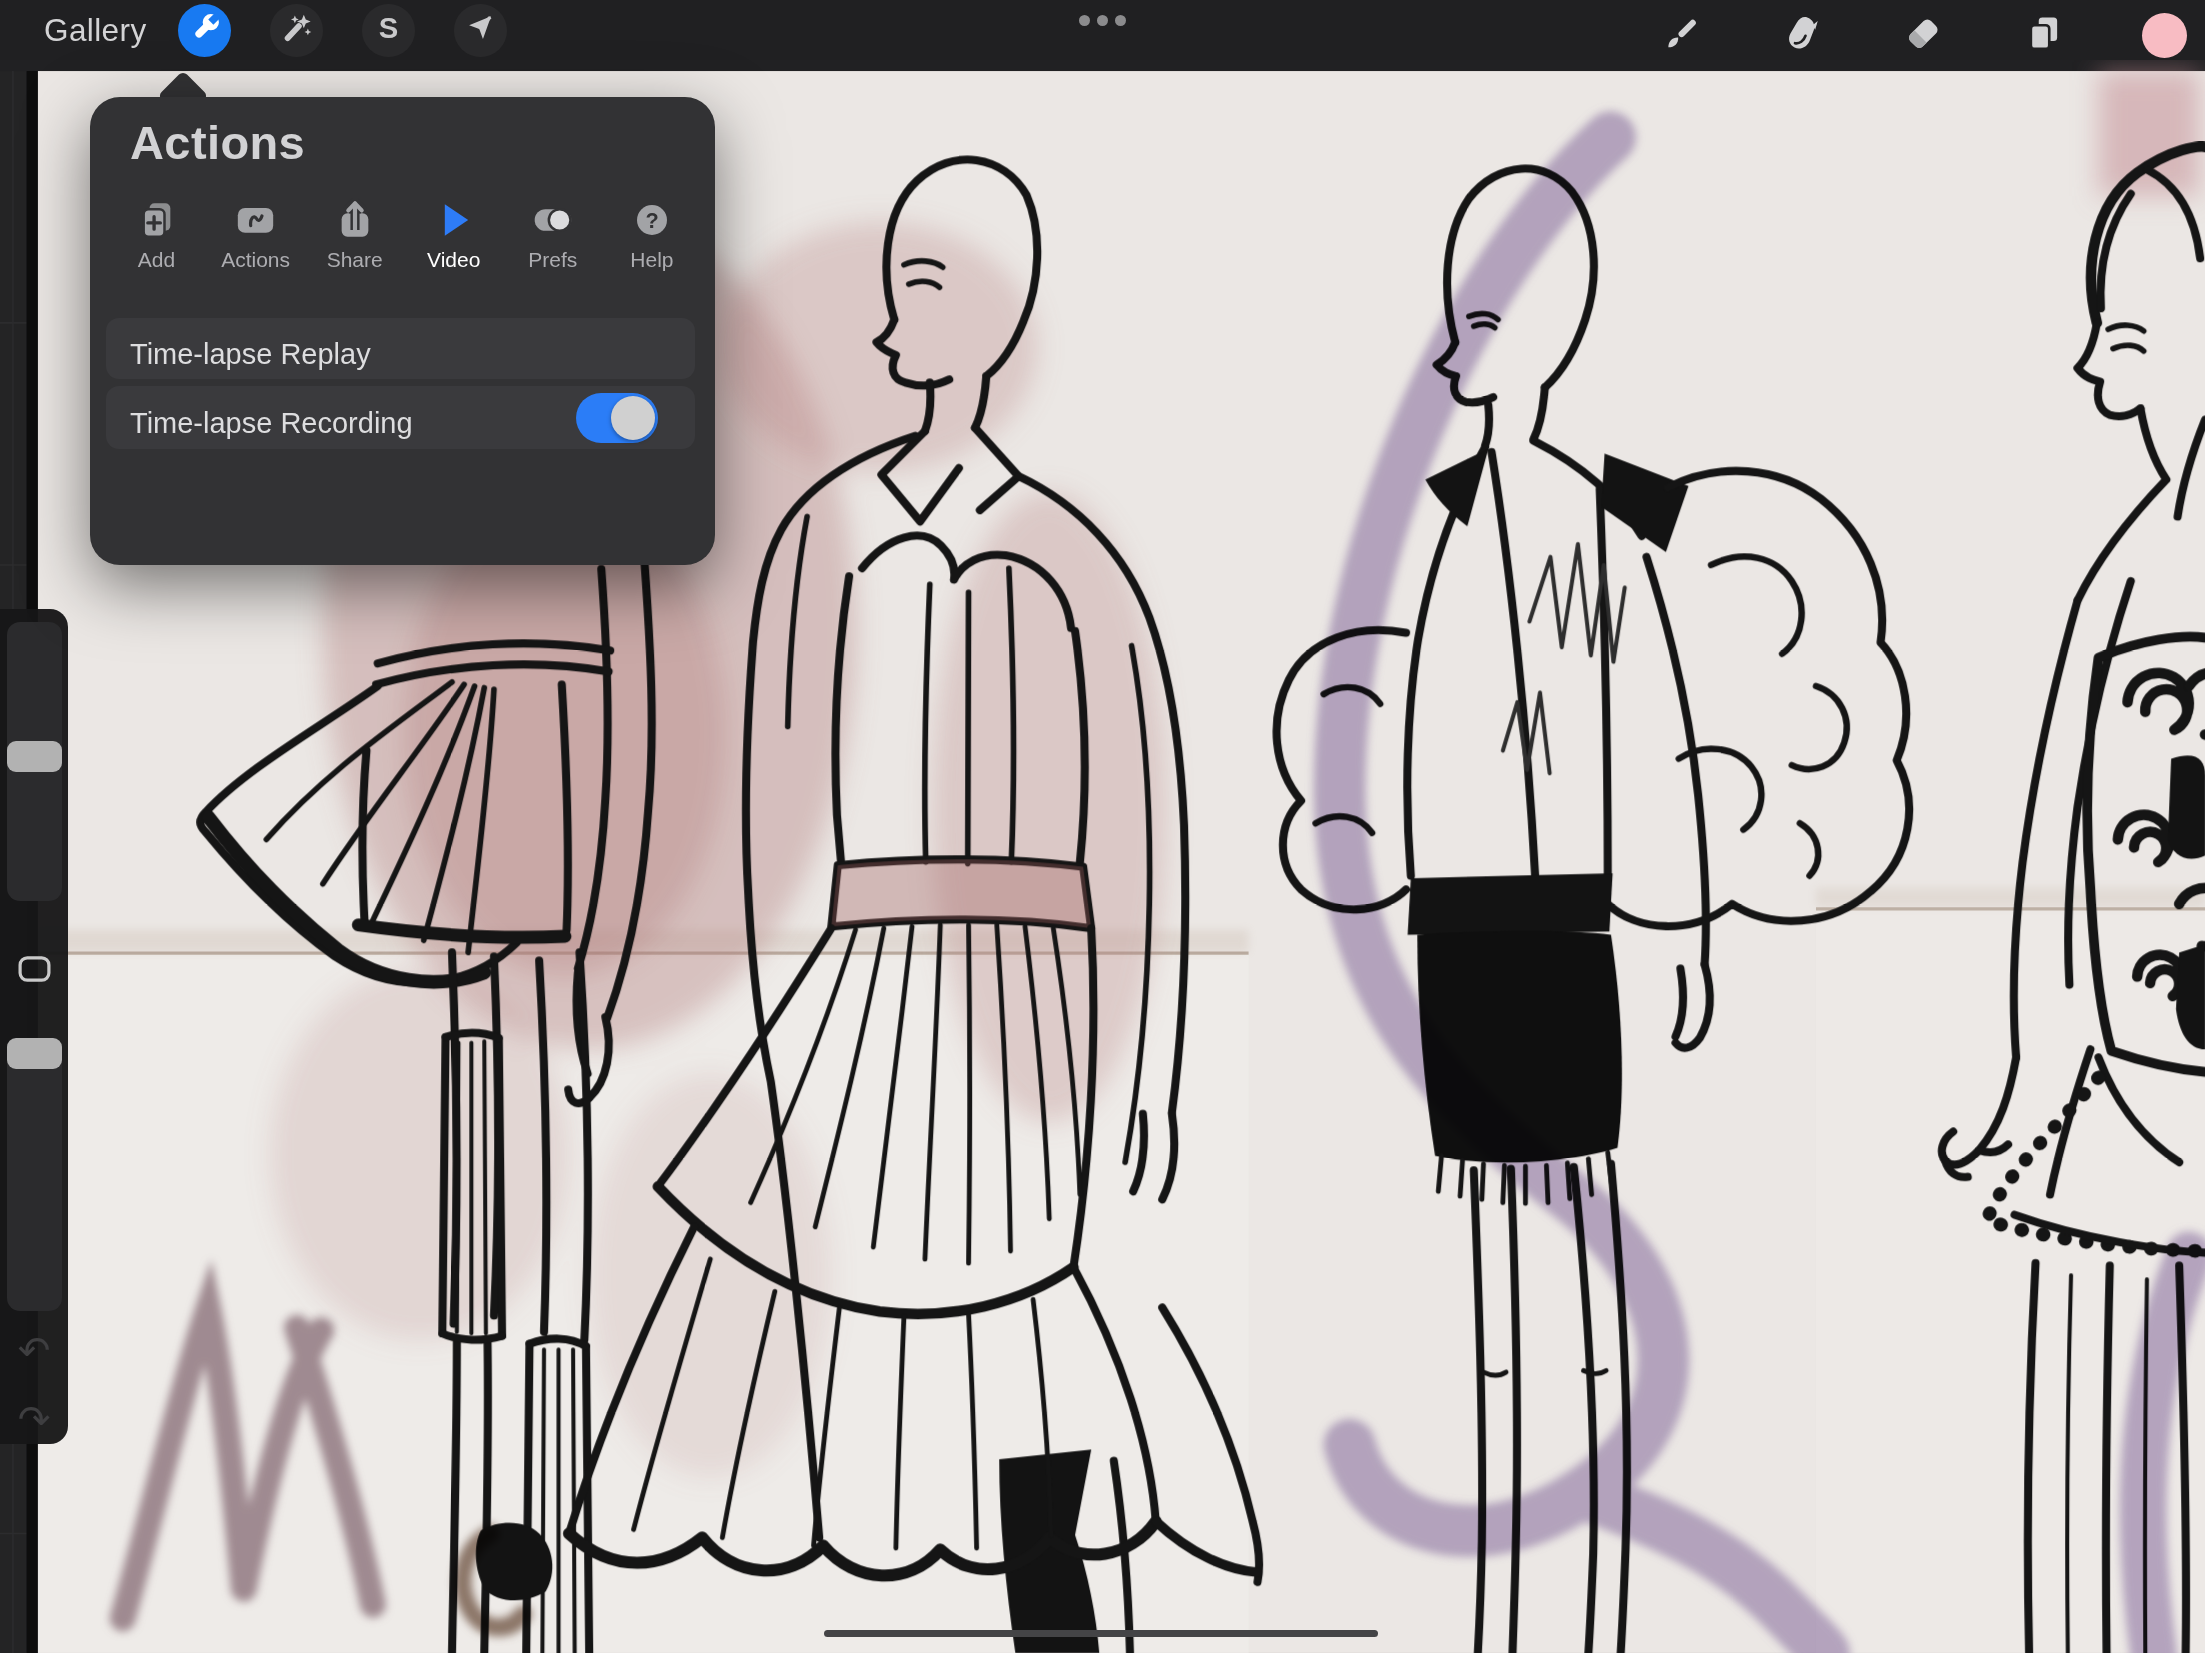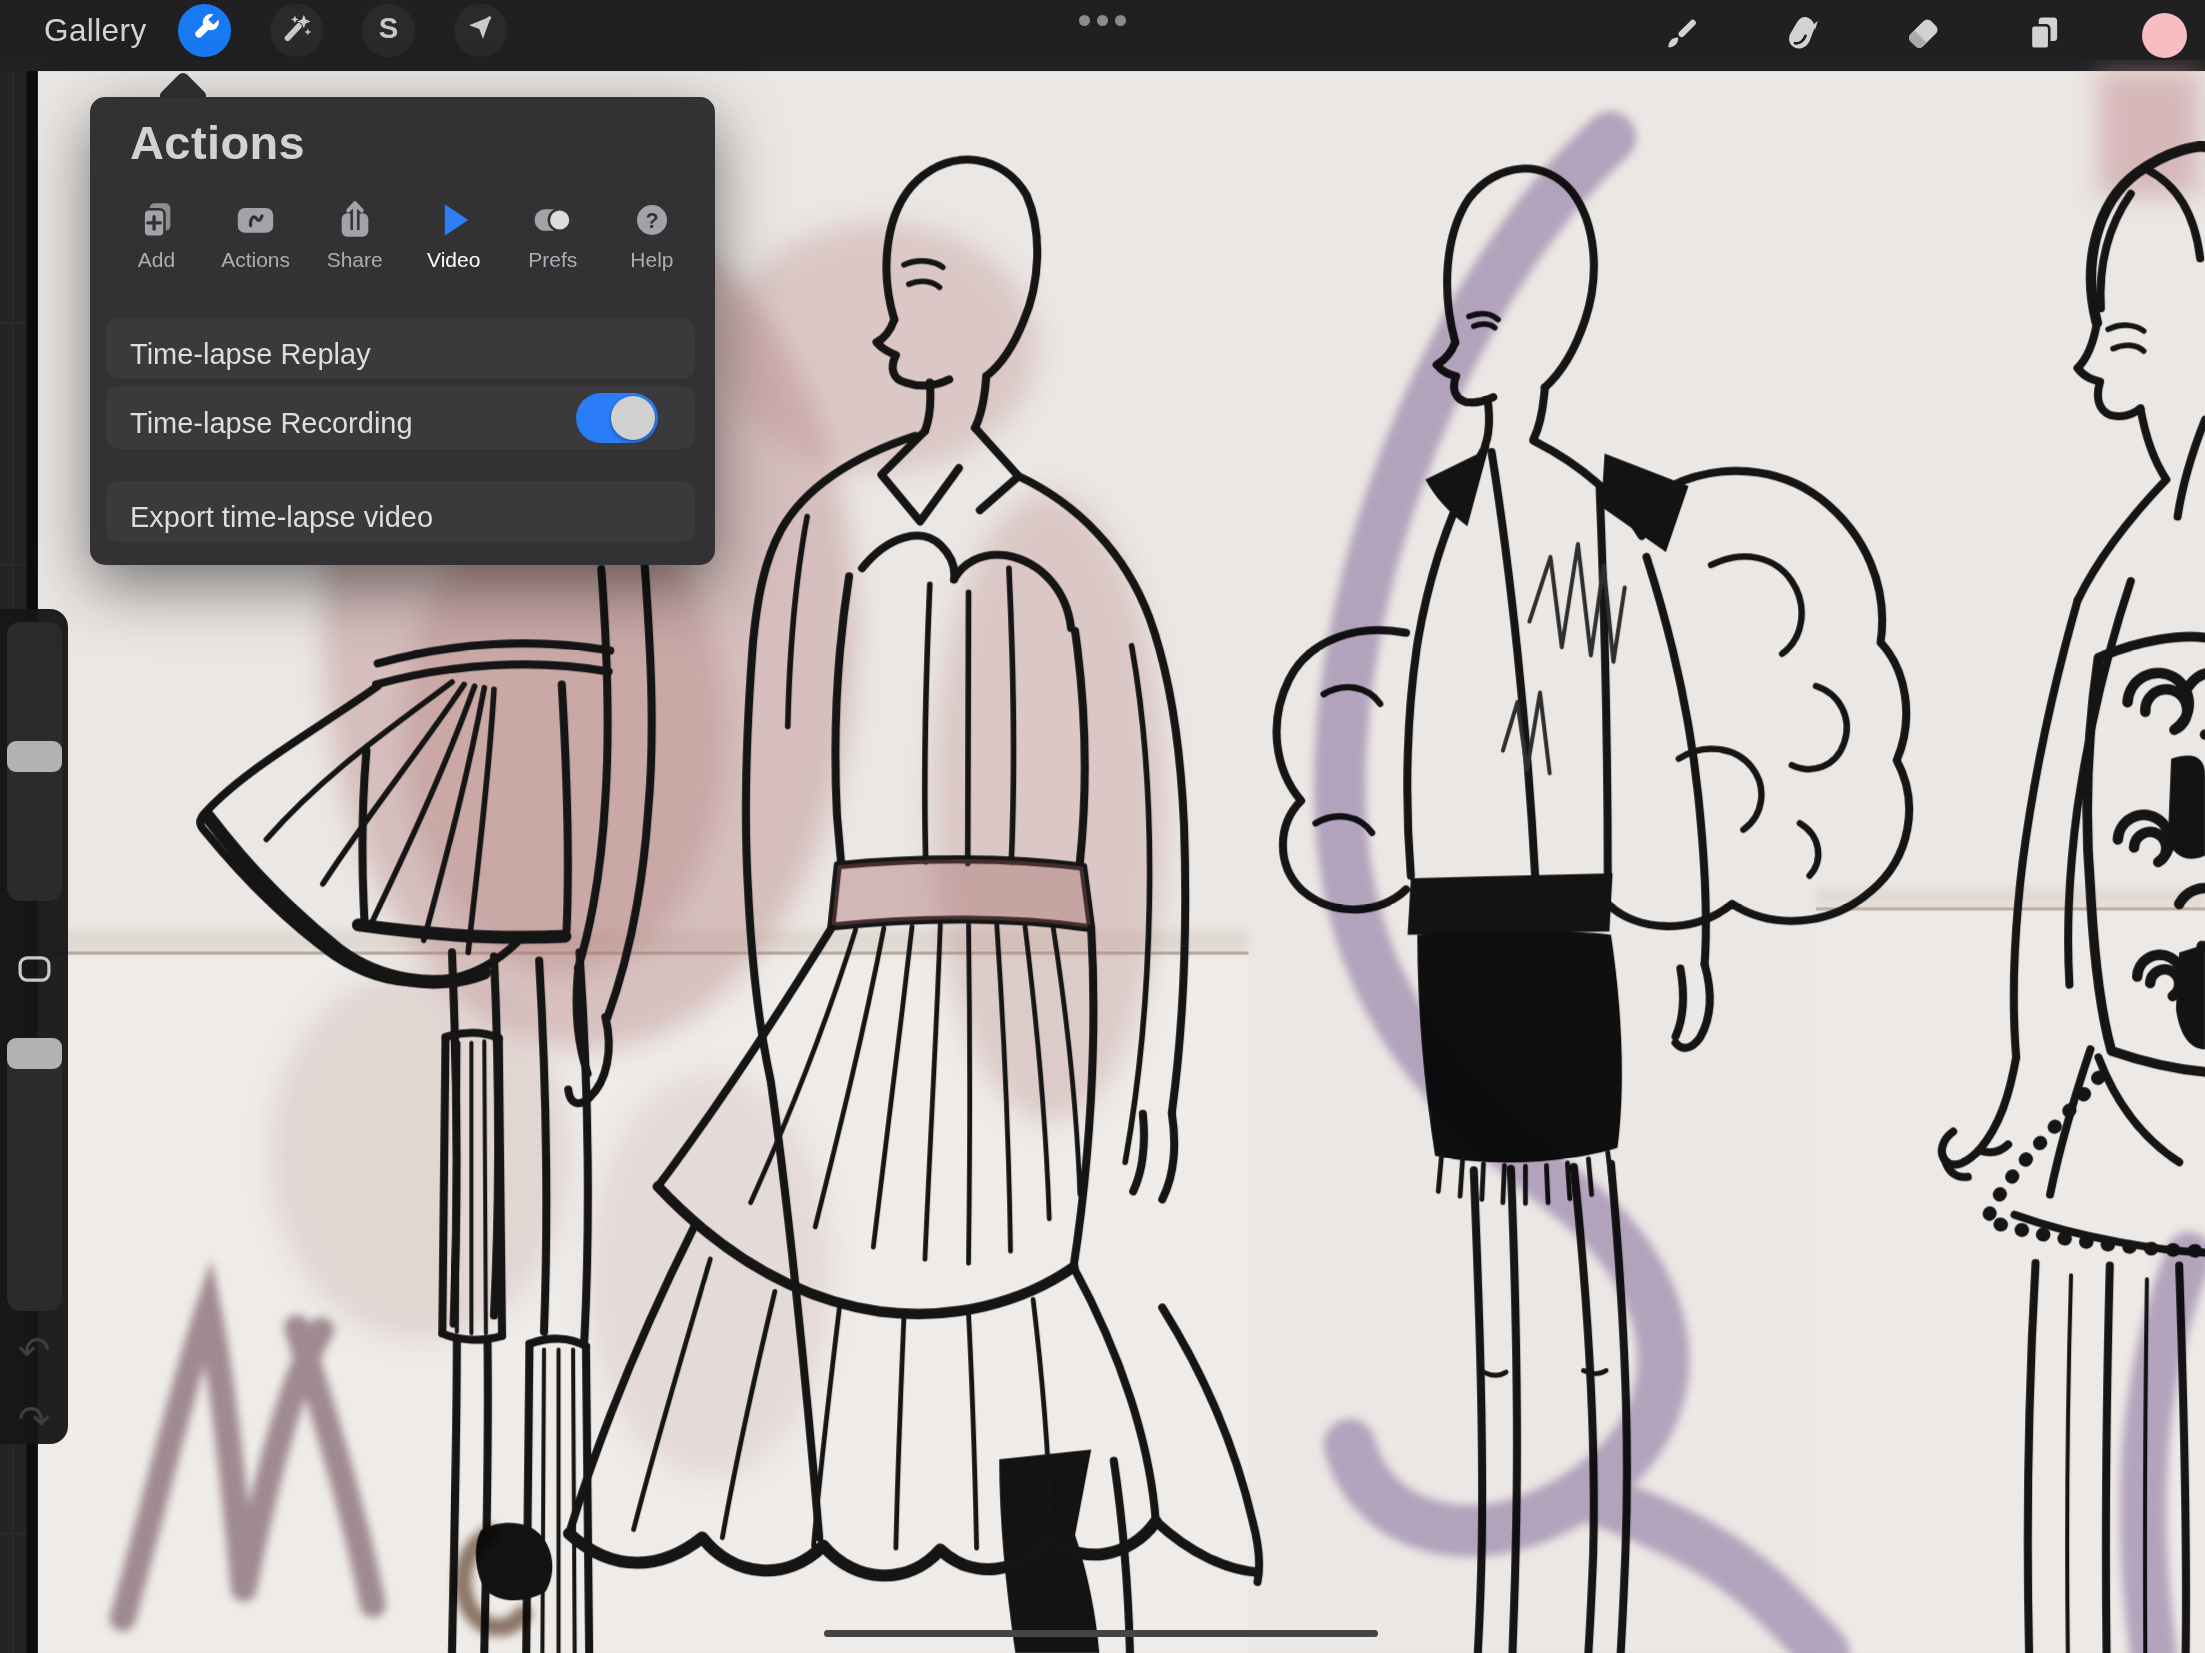--- a/index.html
+++ b/index.html
@@ -28,21 +28,21 @@
   .track.t2{top:429px;height:273px;}
   .handle{position:absolute;left:6.5px;width:55px;height:31px;background:#b2b2b2;border-radius:9px;}
   .handle.h1{top:132px;}
   .handle.h2{top:429px;}
   .modify{position:absolute;left:14.5px;top:342px;width:39px;height:36px;display:flex;align-items:center;justify-content:center;}
   .histbtn{position:absolute;left:0;width:68px;height:48px;display:flex;align-items:center;justify-content:center;font-size:39px;color:#3e3e40;}
   .undo{top:717px;} .redo{top:786px;}
 
   
   .popup-tail{position:absolute;left:165px;top:78px;width:36px;height:36px;background:#323234;transform:rotate(45deg);border-radius:5.7px;z-index:39;}
-  .popup{position:absolute;left:90px;top:97px;width:625px;height:468px;background:#323234;border-radius:15px;box-shadow:0 21px 65px rgba(0,0,0,.5);z-index:40;}
+  .popup{position:absolute;left:90px;top:97px;width:625px;height:468px;background:#323234;border-radius:30px;box-shadow:0 21px 65px rgba(0,0,0,.5);z-index:40;}
   .popup-title{position:absolute;left:40px;top:18px;font-size:47px;font-weight:700;color:#d2d2d4;letter-spacing:0.4px;}
   .tabs{position:absolute;left:26px;right:22.6px;top:98px;height:89px;display:flex;justify-content:space-between;}
   .tab{width:81px;display:flex;flex-direction:column;align-items:center;}
   .tab .ticon{height:50px;display:flex;align-items:center;justify-content:center;}
   .tab .tlabel{font-size:21px;color:#adadb1;margin-top:3.2px;text-align:center;}
   .tab.selected .tlabel{color:#ffffff;}
   .prow{position:absolute;left:16px;width:589px;background:#3a3a3d;border-radius:13px;}
   .prow .rlabel{position:absolute;left:24px;top:12px;bottom:0;display:flex;align-items:center;font-size:29px;color:#dddddf;}
   .row1{top:221px;height:61px;}
   .row2{top:289px;height:63px;text-align:center;}
@@ -457,20 +457,17 @@
 
     <div class="prow row1">
       <span class="rlabel">Time-lapse Replay</span>
     </div>
     <div class="prow row2">
       <span class="rlabel">Time-lapse Recording</span>
       <div class="toggle">
           <div class="knob"></div>
         </div>
     </div>
-    <div class="prow row3">
-      <span class="rlabel">Export time-lapse video</span>
-    </div>
   </div>
 
   <div class="home-indicator"></div>
 </div>
 
 
 </body></html>

